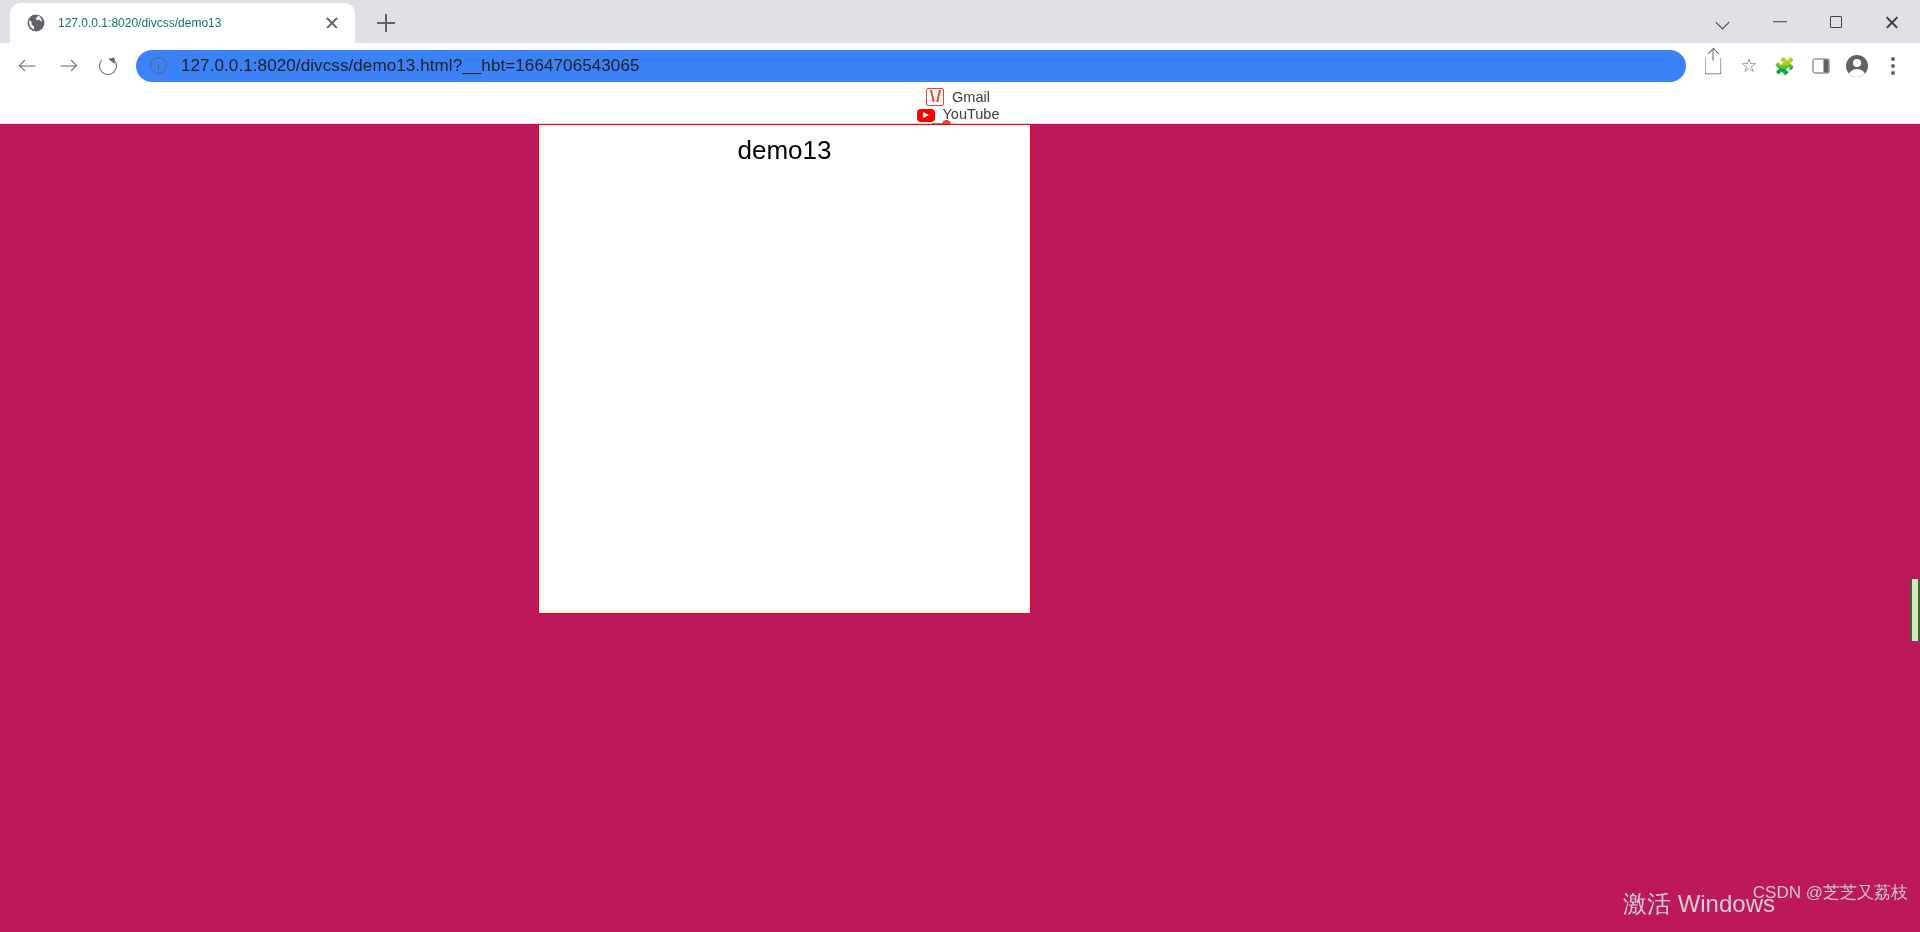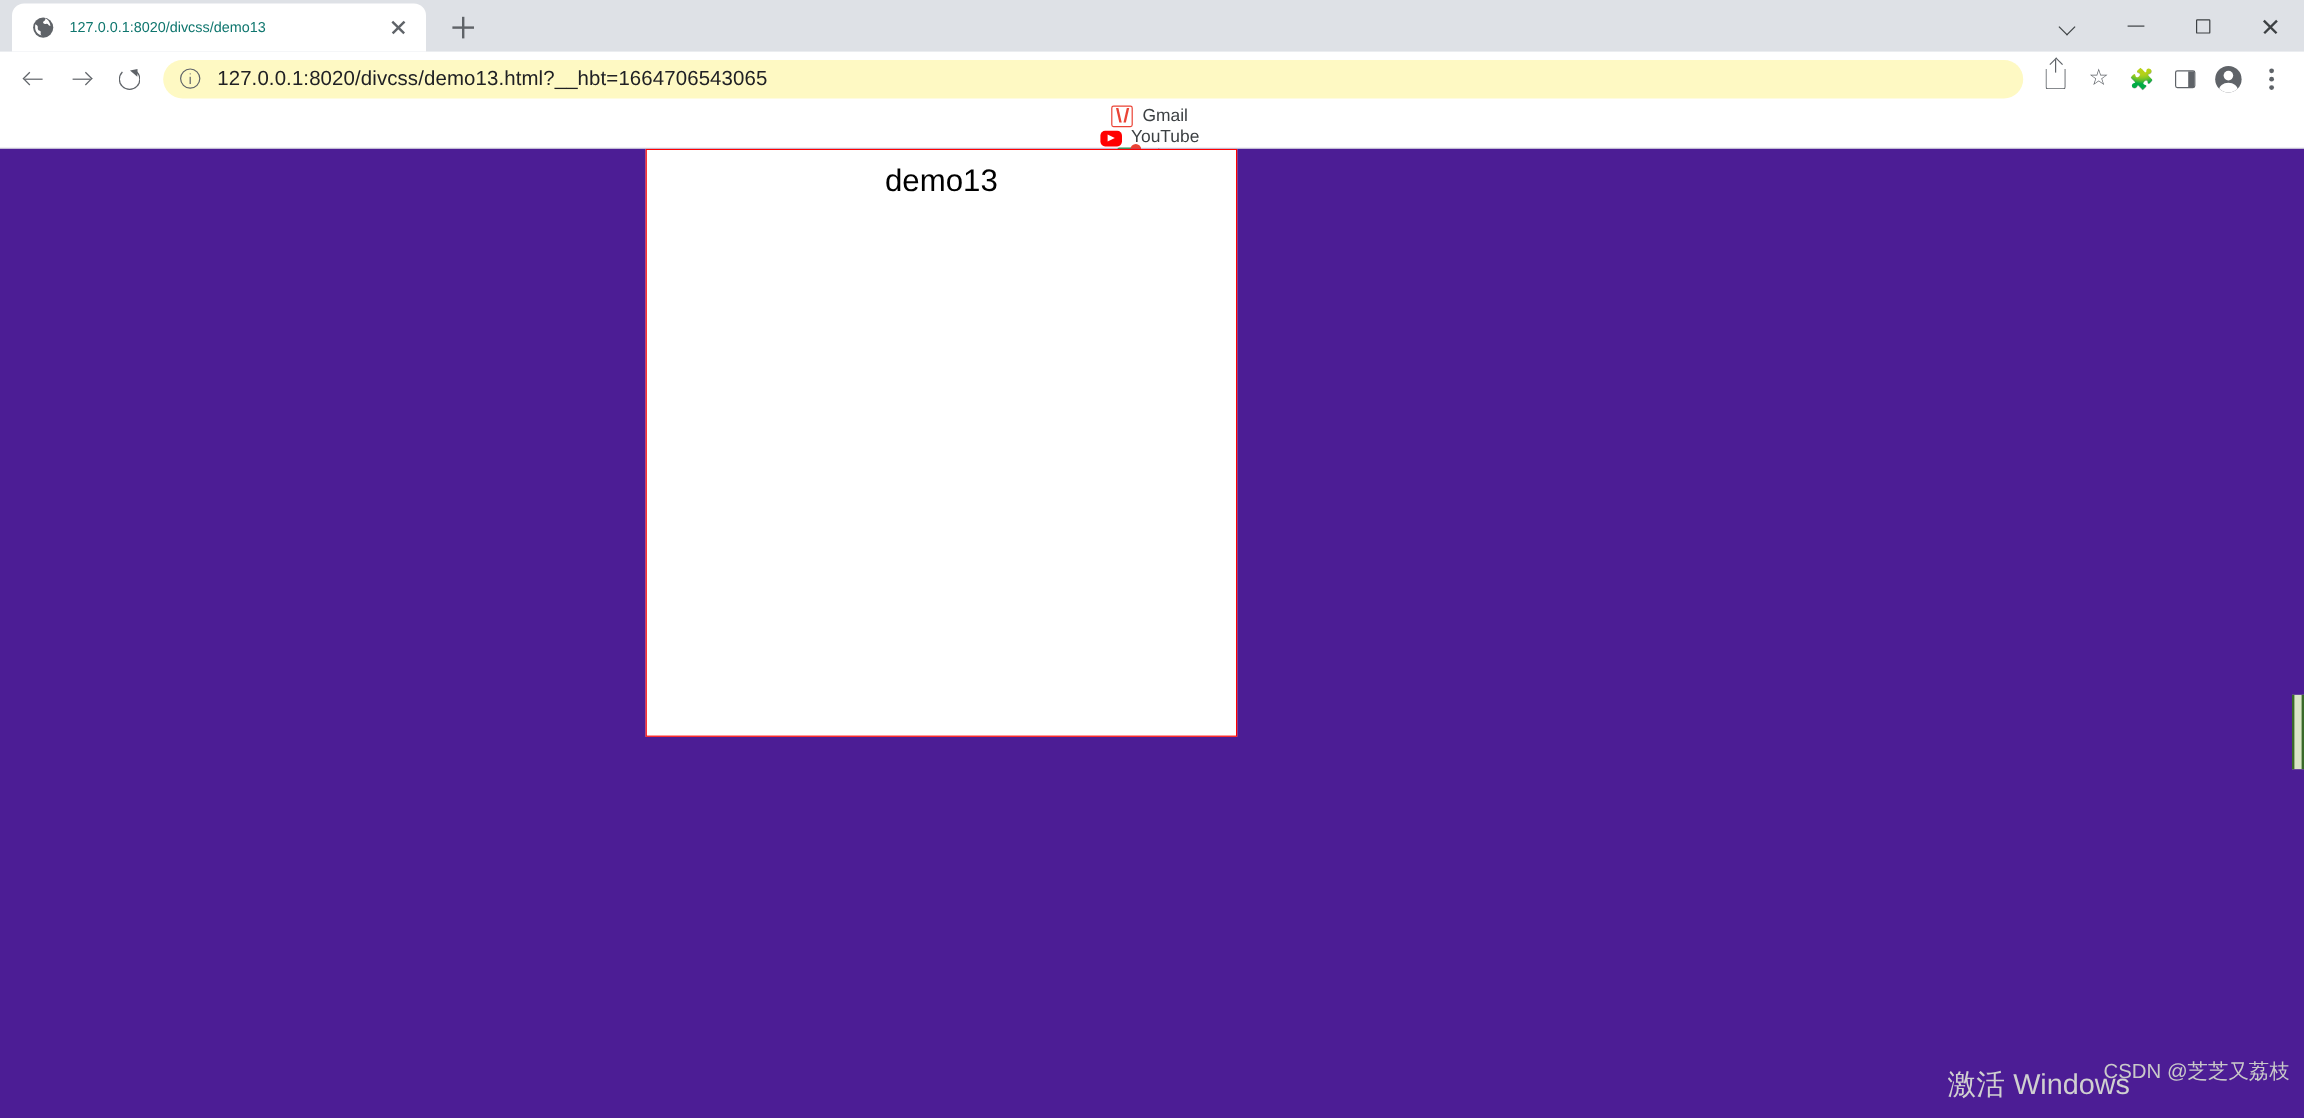--- a/index.html
+++ b/index.html
@@ -149,21 +149,21 @@
     right: -1px; top: -1px;
     border-left: 4px solid transparent;
     border-right: 4px solid transparent;
     border-bottom: 5px solid #5f6368;
     transform: rotate(40deg);
   }
 
   .omnibox {
     flex: 1 1 auto;
     height: 32px;
-    background: #fef9c3;
+    background: #3b82f6;
     border-radius: 16px;
     display: flex;
     align-items: center;
     padding: 0 10px 0 14px;
     margin: 0 8px 0 6px;
     min-width: 0;
   }
   .info-i {
     width: 17px; height: 17px;
     flex: 0 0 17px;
@@ -352,21 +352,21 @@
     width: 9px; height: 9px;
     border-radius: 50% 50% 50% 0;
     transform: rotate(-45deg);
     background: #ea4335;
   }
 
   
   .viewport {
     position: relative;
     height: calc(932px - 43px - 45px - 36px);
-    background: #4c1d95;
+    background: #be185d;
     overflow: hidden;
   }
   .demo-box {
     position: absolute;
     left: 538px;
     top: 0px;
     width: 493px;
     height: 490px;
     border: 1px solid #ff0000;
     background: #ffffff;

